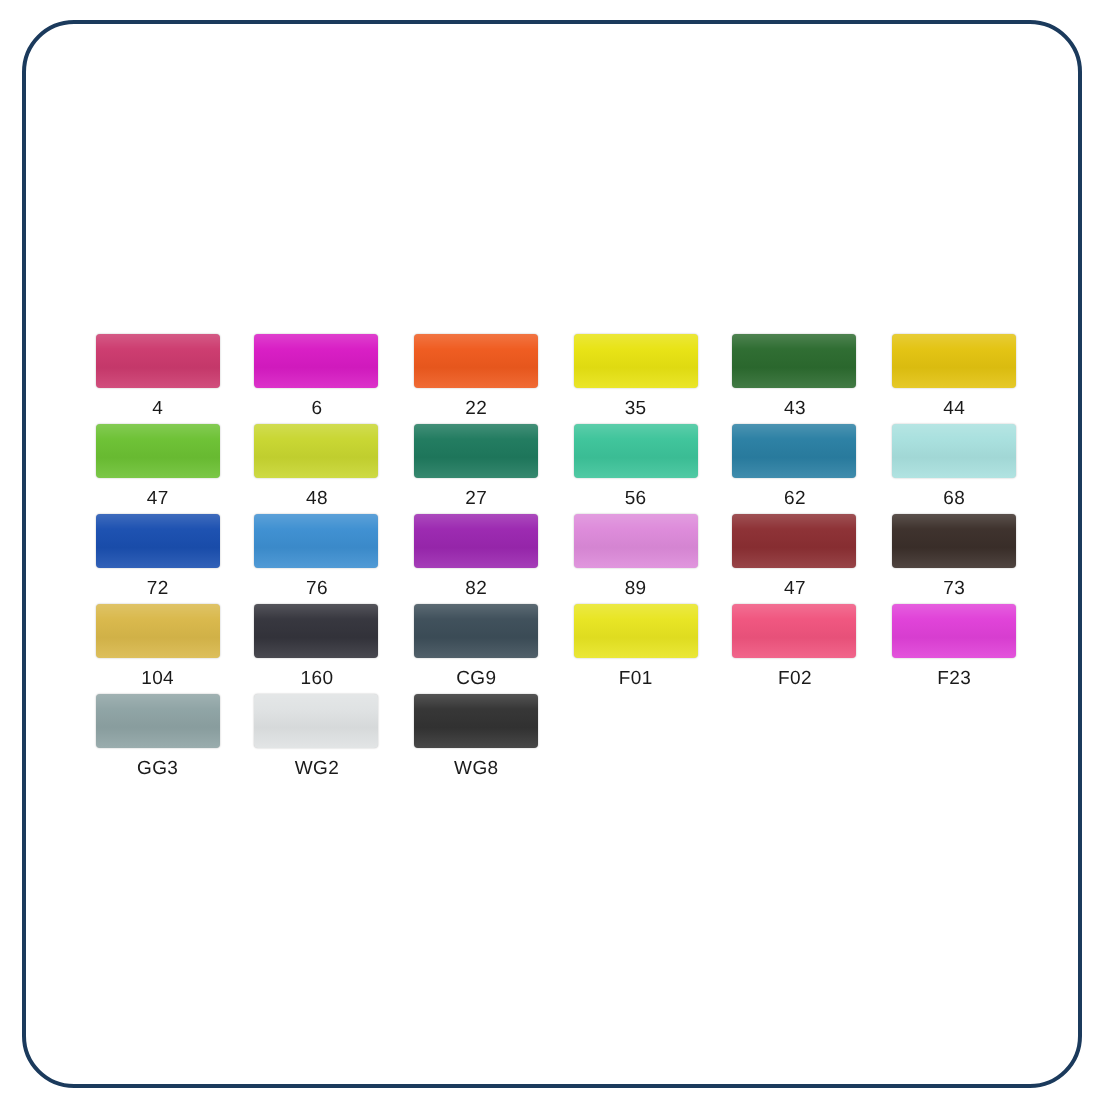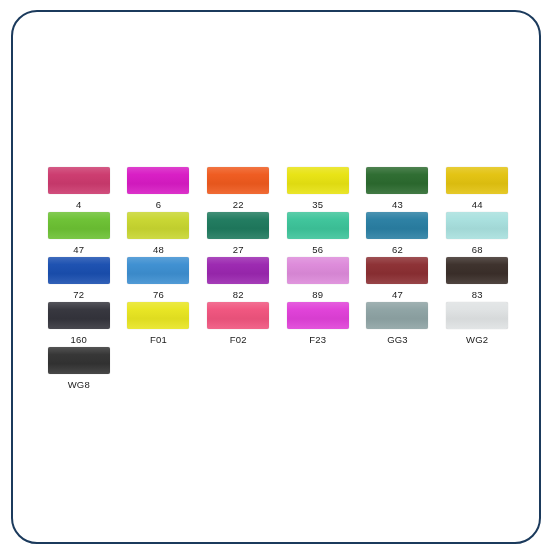--- a/index.html
+++ b/index.html
@@ -137,25 +137,33 @@
       <div class="swatch-cell">
         <div class="swatch-chip" title="#dd8ada" style="background: rgb(221, 138, 218);"></div>
         <div class="swatch-label">89</div>
       </div>
       <div class="swatch-cell">
         <div class="swatch-chip" title="#8c2f33" style="background: rgb(140, 47, 51);"></div>
         <div class="swatch-label">47</div>
       </div>
       <div class="swatch-cell">
         <div class="swatch-chip" title="#3b2f2a" style="background: rgb(59, 47, 42);"></div>
-        <div class="swatch-label">83</div>
+        <div class="swatch-label">73</div>
+      </div>
+      <div class="swatch-cell">
+        <div class="swatch-chip" title="#d9b84a" style="background: rgb(217, 184, 74);"></div>
+        <div class="swatch-label">104</div>
       </div>
       <div class="swatch-cell">
         <div class="swatch-chip" title="#34343c" style="background: rgb(52, 52, 60);"></div>
         <div class="swatch-label">160</div>
+      </div>
+      <div class="swatch-cell">
+        <div class="swatch-chip" title="#3d4e59" style="background: rgb(61, 78, 89);"></div>
+        <div class="swatch-label">CG9</div>
       </div>
       <div class="swatch-cell">
         <div class="swatch-chip" title="#e8e521" style="background: rgb(232, 229, 33);"></div>
         <div class="swatch-label">F01</div>
       </div>
       <div class="swatch-cell">
         <div class="swatch-chip" title="#f0547e" style="background: rgb(240, 84, 126);"></div>
         <div class="swatch-label">F02</div>
       </div>
       <div class="swatch-cell">

